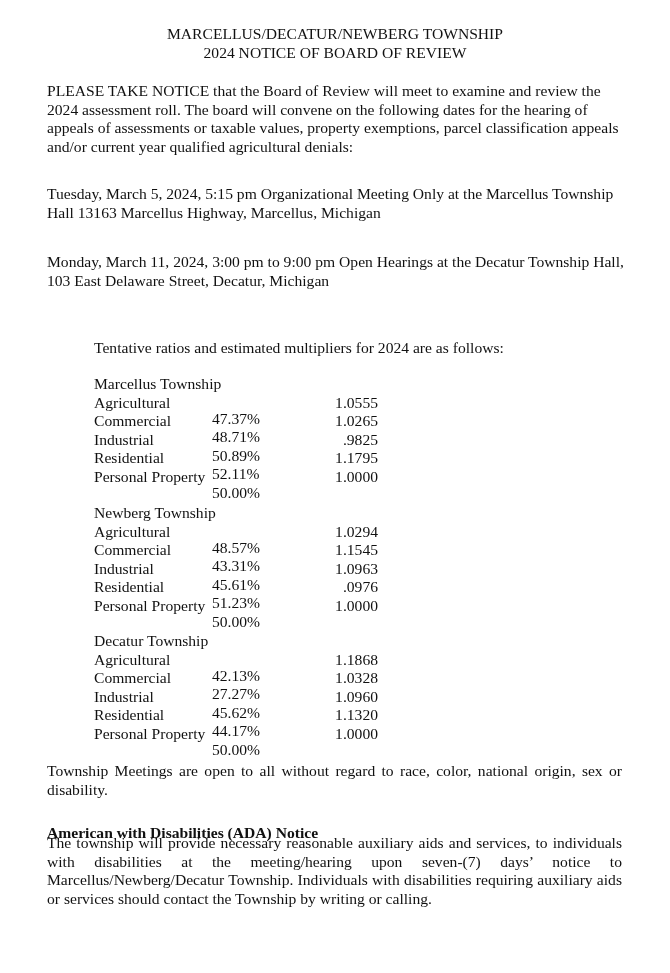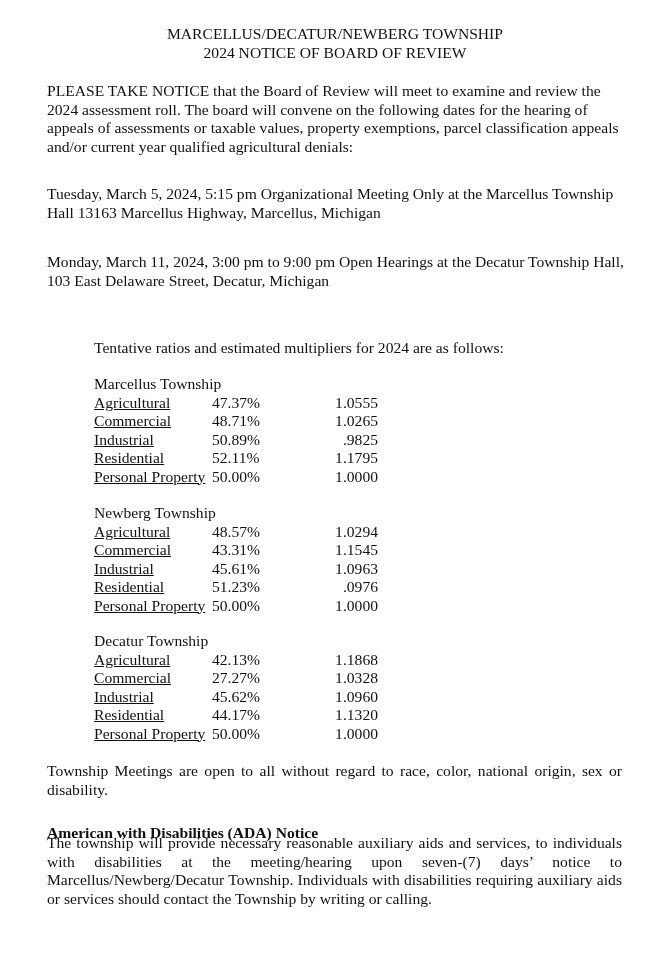--- a/index.html
+++ b/index.html
@@ -51,22 +51,22 @@
       width: 320px;
     }
     .twp-marcellus { top: 375px; }
     .twp-newberg { top: 504px; }
     .twp-decatur { top: 632px; }
     .twp-name { height: 18.5px; }
     .row {
       position: relative;
       height: 18.5px;
     }
-    .row .cls { position: absolute; left: 0; text-decoration: underline; }
-    .row .ratio { position: absolute; left: 118px; width: 110px; text-align: right; width: auto; }
+    .row .cls { position: absolute; left: 0; }
+    .row .ratio { position: absolute; left: 118px; width: 110px; text-align: right; width: auto; margin-top: 16px; }
     .row .mult { position: absolute; left: 200px; width: 84px; text-align: right; }
     .p-equal { top: 762px; width: 575px; text-align: justify; }
     .p-ada-h { top: 816px; font-weight: bold; margin-top: 8px; }
     .p-ada { top: 834px; width: 575px; text-align: justify; text-align-last: left; }
     .p-sign { top: 922px; }
   </style>
 </head>
 <body>
 
 <div class="page">

